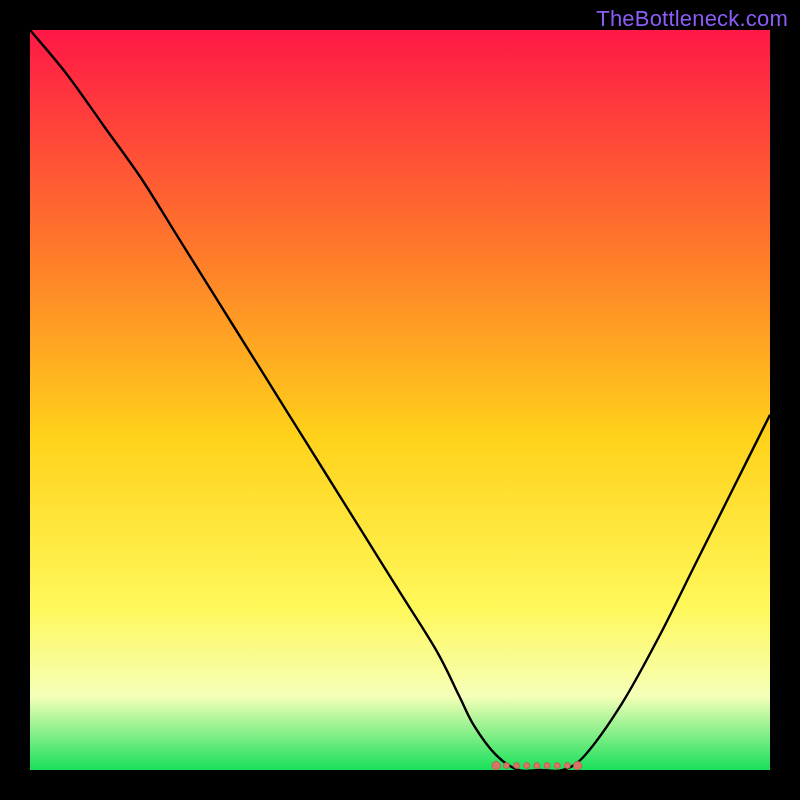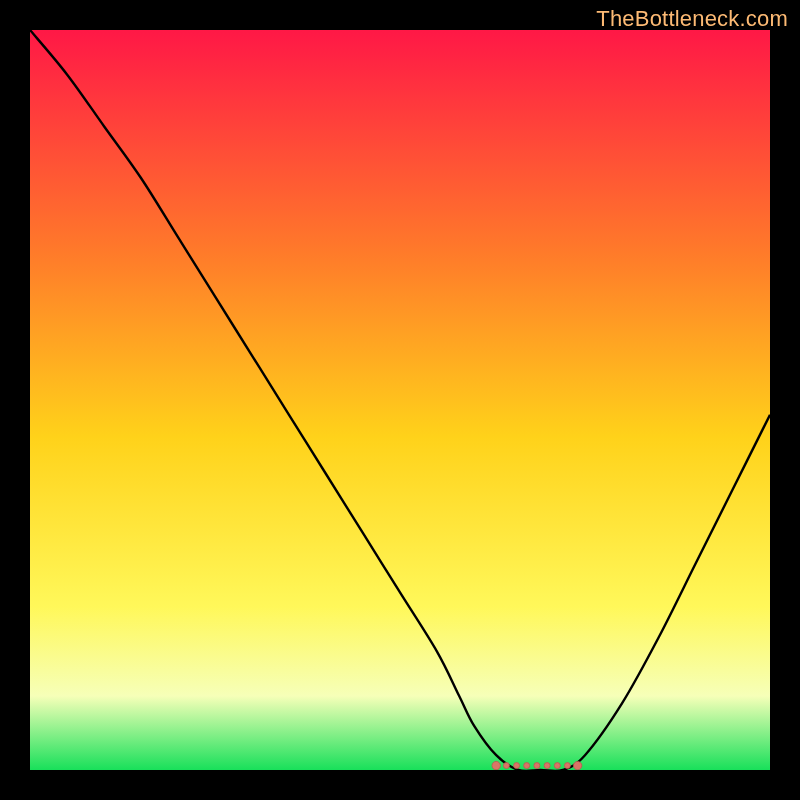--- a/index.html
+++ b/index.html
@@ -17,21 +17,21 @@
     width: 740px;
     height: 740px;
   }
   .watermark {
     position: absolute;
     top: 6px;
     right: 12px;
     font-family: Arial, Helvetica, sans-serif;
     font-size: 22px;
     font-weight: 500;
-    color: #fdba74;
+    color: #8b5cf6;
     letter-spacing: 0.2px;
   }
   svg {
     display: block;
   }
 </style>
 </head>
 <body>
 
 <div class="chart-wrap">

